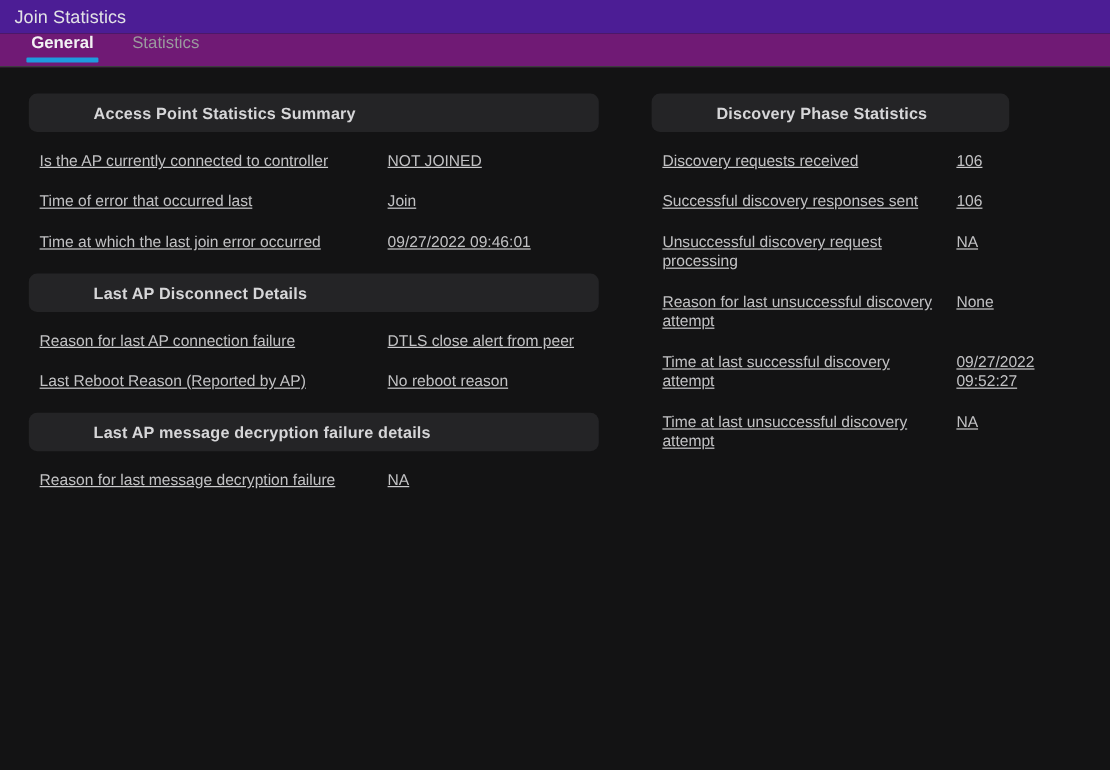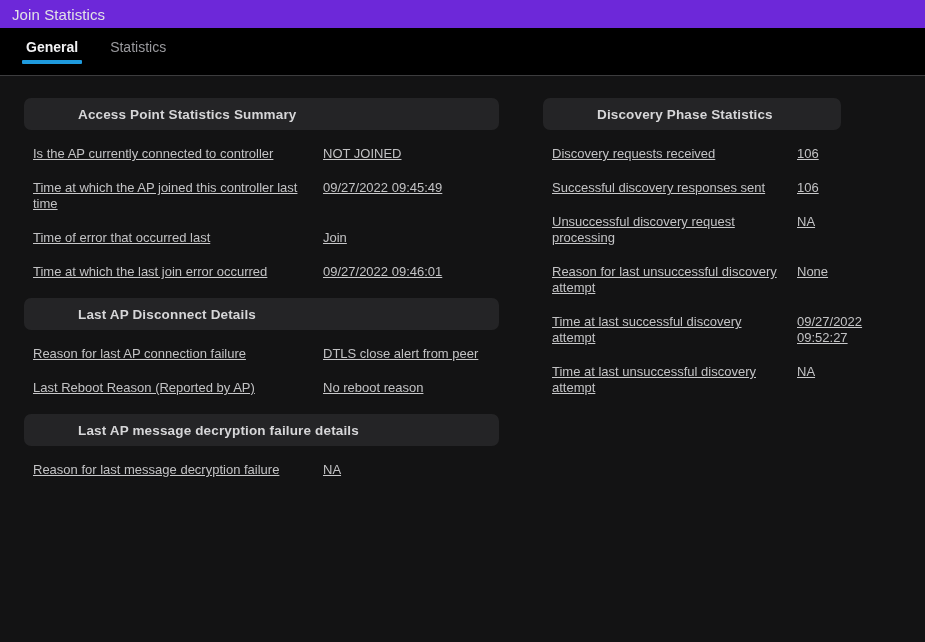--- a/index.html
+++ b/index.html
@@ -14,39 +14,39 @@
   body {
     background: #131314;
     font-family: "Liberation Sans", sans-serif;
     color: #c9c9cb;
     -webkit-font-smoothing: antialiased;
   }
 
   
   .titlebar {
     height: 28px;
-    background: #6d28d9;
+    background: #4c1d95;
     display: flex;
     align-items: center;
     padding: 0 0 0 12px;
   }
   .titlebar-text {
     font-size: 15px;
     color: #e2e2e6;
     letter-spacing: 0.1px;
     line-height: 1;
   }
 
   
   .tabbar {
     position: relative;
-    height: 48px;
-    background: #000000;
-    display: flex;
-    align-items: center;
+    height: 28px;
+    background: #701a75;
+    display: flex;
+    align-items: flex-start;
     padding-left: 10px;
   }
   .tabbar::after {
     content: "";
     position: absolute;
     left: 0;
     right: 0;
     bottom: 0;
     height: 1px;
     background: #3c3c3e;
@@ -172,24 +172,20 @@
     <div class="section">
       <div class="section-header">
         <span class="section-header-text">Access Point Statistics Summary</span>
       </div>
       <div class="rows">
         <div class="row">
           <span class="row-label">Is the AP currently connected to controller</span>
           <span class="row-value">NOT JOINED</span>
         </div>
         <div class="row">
-          <span class="row-label">Time at which the AP joined this controller last time</span>
-          <span class="row-value">09/27/2022 09:45:49</span>
-        </div>
-        <div class="row">
           <span class="row-label">Time of error that occurred last</span>
           <span class="row-value">Join</span>
         </div>
         <div class="row">
           <span class="row-label">Time at which the last join error occurred</span>
           <span class="row-value">09/27/2022 09:46:01</span>
         </div>
       </div>
     </div>
 

